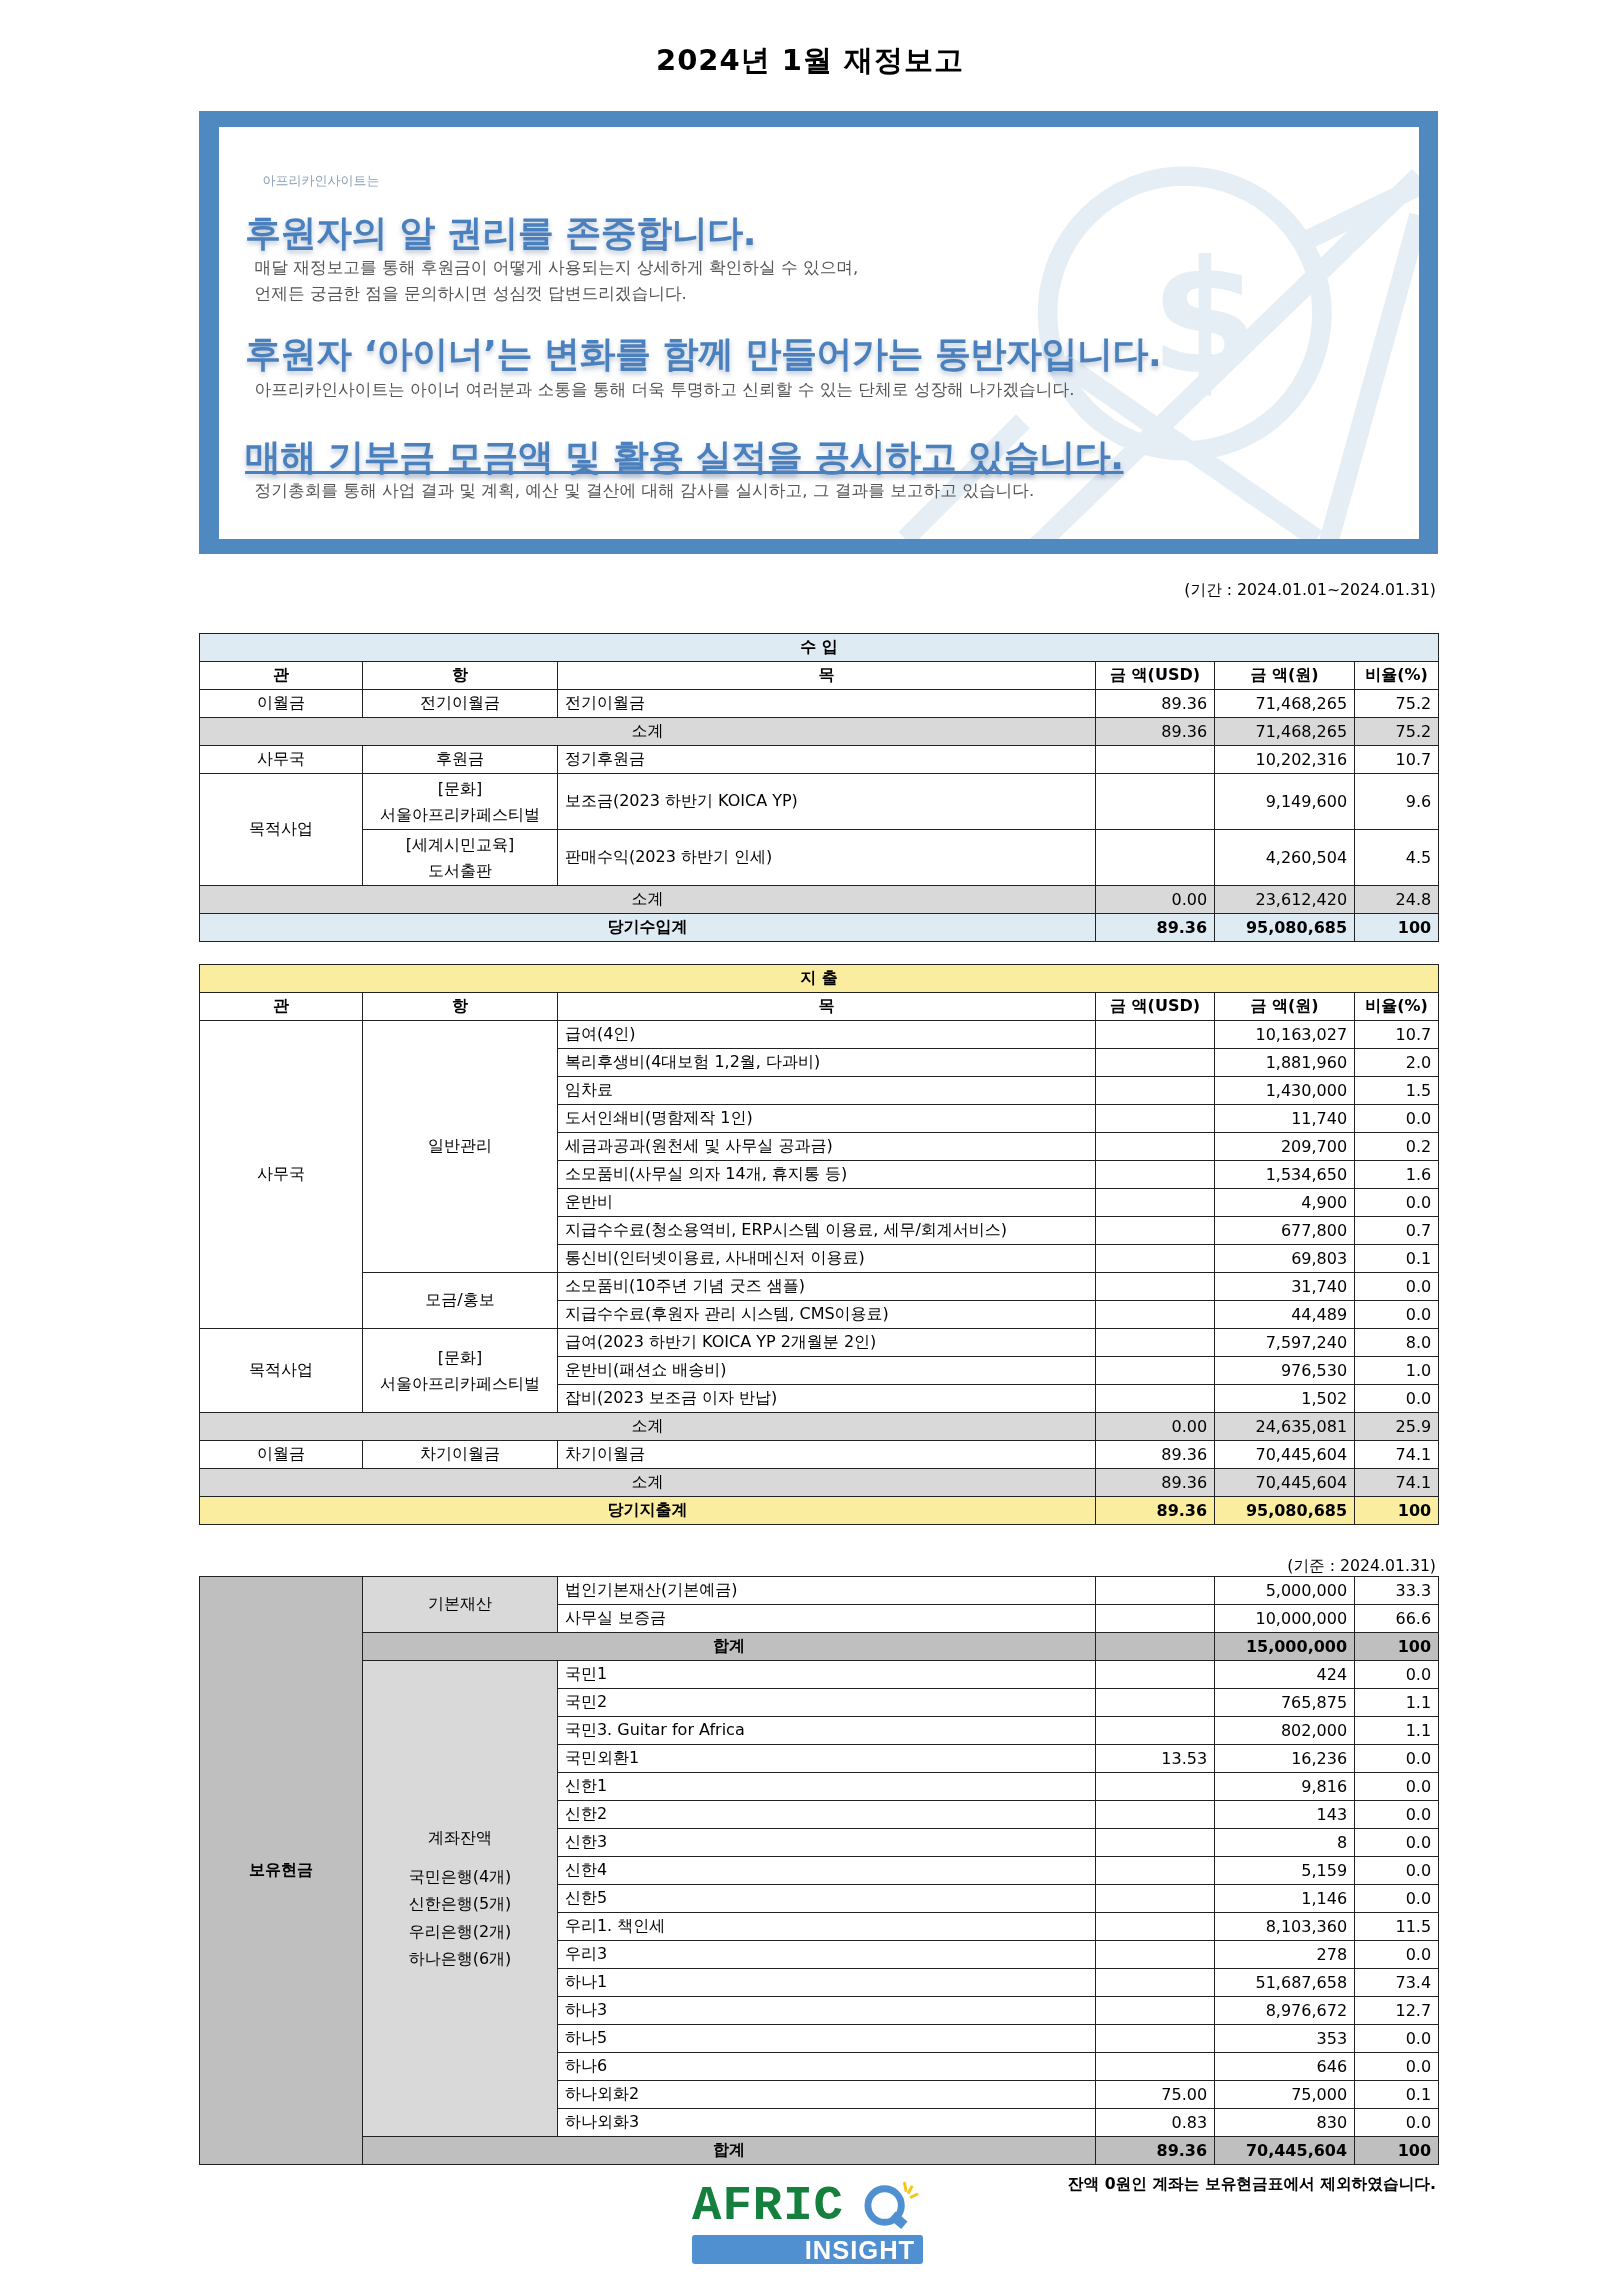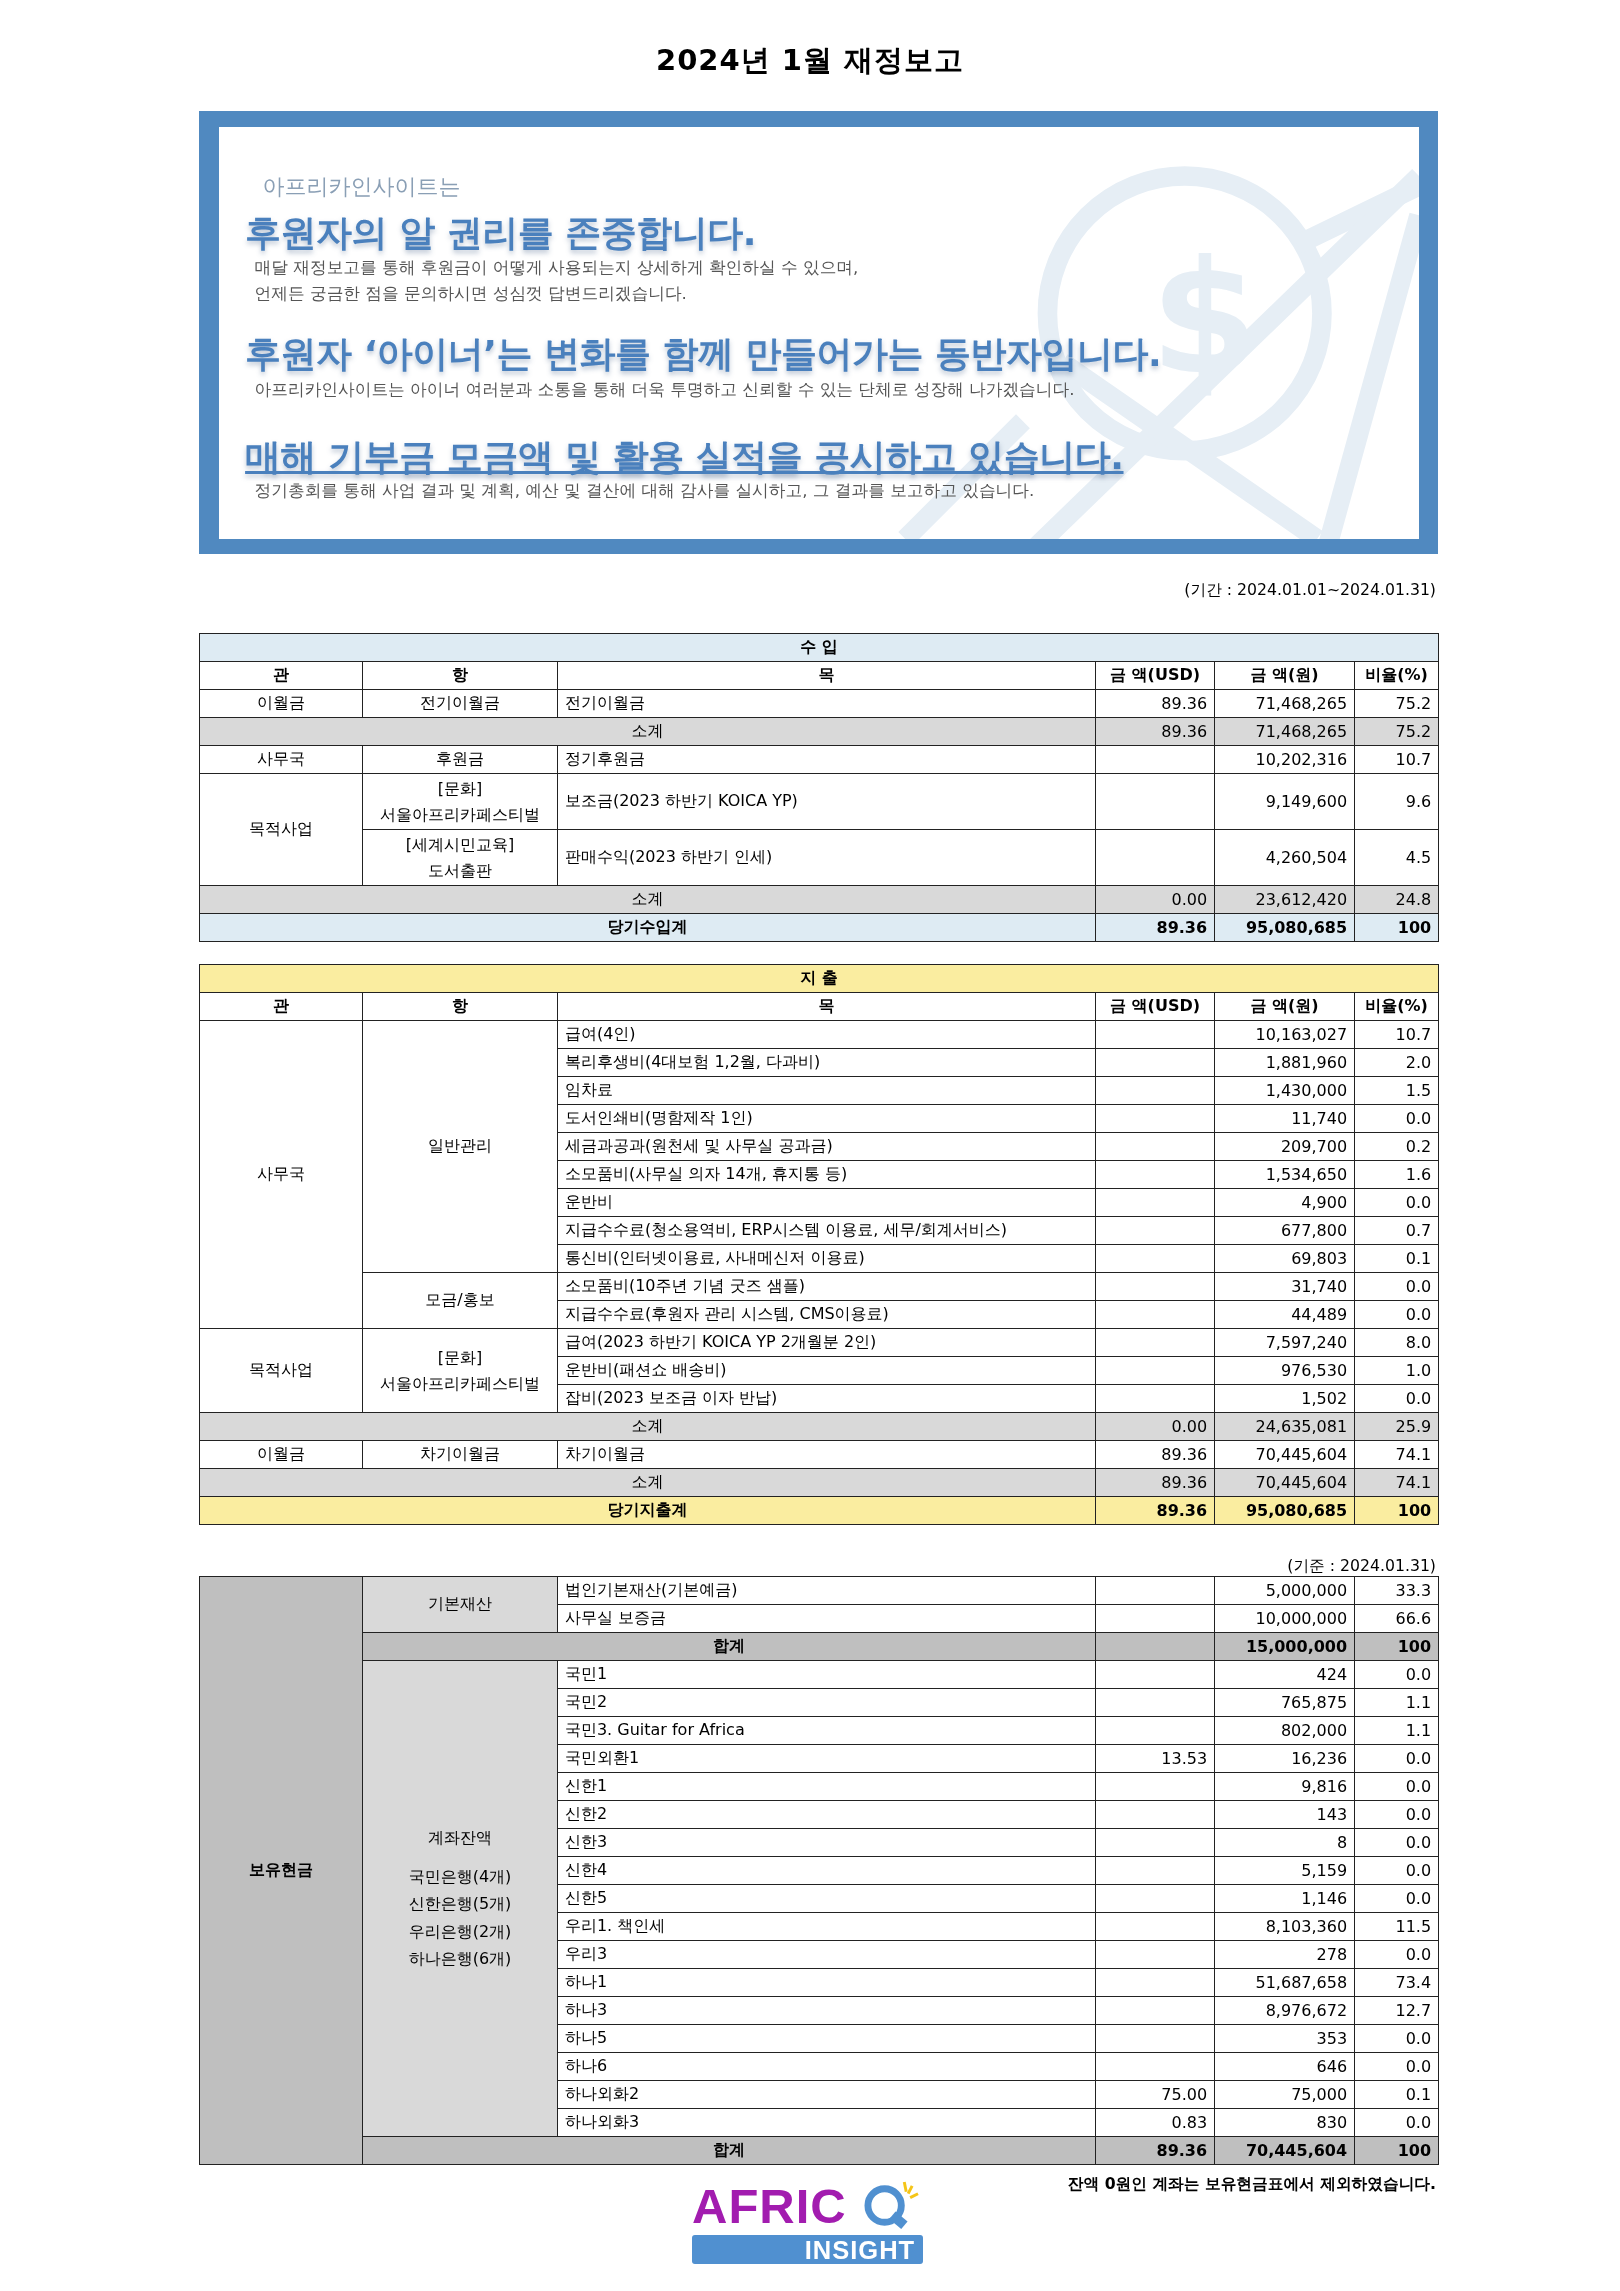--- a/index.html
+++ b/index.html
@@ -6,21 +6,21 @@
   html, body { width: 1620px; height: 2292px; background: #ffffff; }
   body { font-family: "DejaVu Sans", "Liberation Sans", sans-serif; color: #000; position: relative; overflow: hidden; }
 
   .title { position: absolute; top: 41px; left: 0; width: 1620px; text-align: center; font-size: 29px; font-weight: bold; letter-spacing: 1px; }
 
   
   .banner { position: absolute; left: 199px; top: 111px; width: 1239px; height: 443px; background: #5089c0; }
   .banner-inner { position: absolute; left: 19.6px; top: 15.7px; width: 1200px; height: 412px; background: #ffffff; overflow: hidden; }
   .banner-deco { position: absolute; left: 0; top: 0; width: 100%; height: 100%; }
   .banner-text { position: absolute; left: 0; top: 0; width: 100%; height: 100%; }
-  .b-intro { position: absolute; left: 44px; top: 45px; font-size: 22px; color: #8a9fb5; }
+  .b-intro { position: absolute; left: 44px; top: 45px; font-size: 13px; color: #8a9fb5; }
   .b-head { position: absolute; left: 26.5px; font-size: 36px; font-weight: bold; color: #4a80bd; text-shadow: 0 2.9px 4.9px rgba(60,90,130,0.35); letter-spacing: -0.5px; }
   .b-sub { position: absolute; left: 36px; font-size: 16.7px; color: #555; line-height: 26.5px; }
   .h1 { top: 82px; }
   .s1 { top: 127px; }
   .h2 { top: 203px; }
   .s2 { top: 249px; }
   .h3 { top: 306px; text-decoration: underline; }
   .s3 { top: 350px; }
 
   .period { position: absolute; right: 184px; font-size: 15.7px; }
@@ -35,21 +35,21 @@
   .gray { background: #d9d9d9; }
   .dgray { background: #bfbfbf; }
   .lgray { background: #d9d9d9; }
   .blue { background: #deebf3; }
   .yellow { background: #faeda0; }
   .tall { height: 56px !important; line-height: 25.5px; }
 
   .note { position: absolute; right: 184px; top: 2174px; font-size: 15.7px; font-weight: bold; }
 
   .logo { position: absolute; left: 692px; top: 2178px; width: 245px; height: 98px; }
-  .logo-word { position: absolute; left: 0; top: 0; font-size: 49px; font-weight: bold; color: #a21caf; font-family: Liberation Sans, sans-serif; letter-spacing: 1px; }
+  .logo-word { position: absolute; left: 0; top: 0; font-size: 49px; font-weight: bold; color: #15803d; font-family: Liberation Mono, monospace; letter-spacing: 1px; }
   .logo-bar { position: absolute; left: 0; top: 57px; width: 231px; height: 29px; background: #5090d0; border-radius: 2.9px; text-decoration: underline; }
   .logo-insight { position: absolute; right: 7.8px; top: 1px; font-size: 25.5px; font-weight: bold; color: #fff; font-family: "Liberation Sans", sans-serif; letter-spacing: 1px; }
 </style>
 </head>
 <body>
 
 <div class="title">2024년 1월 재정보고</div>
 
 <div class="banner">
   <div class="banner-inner">

